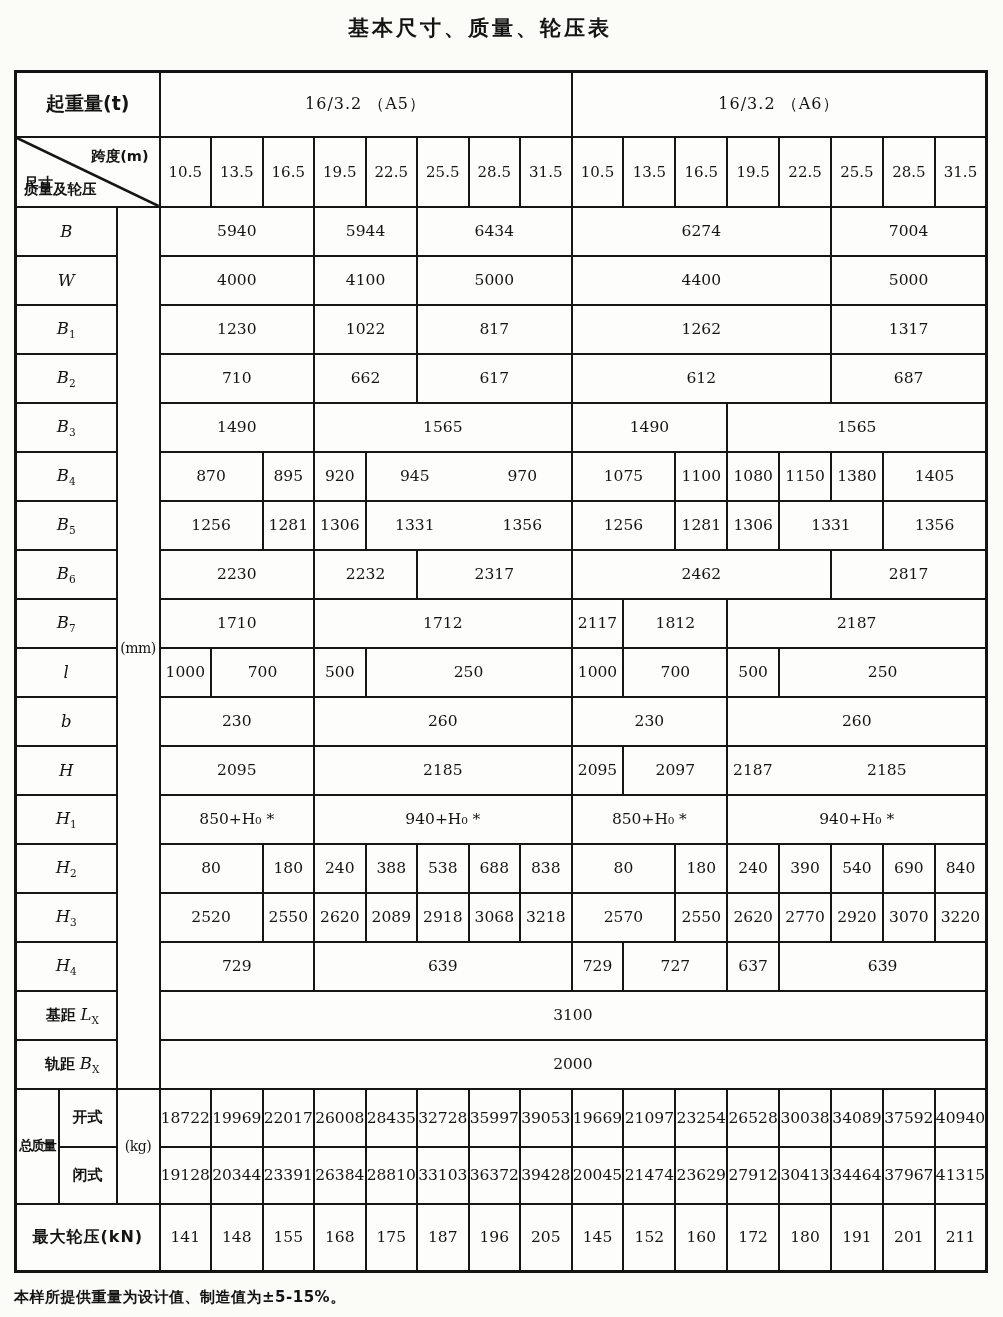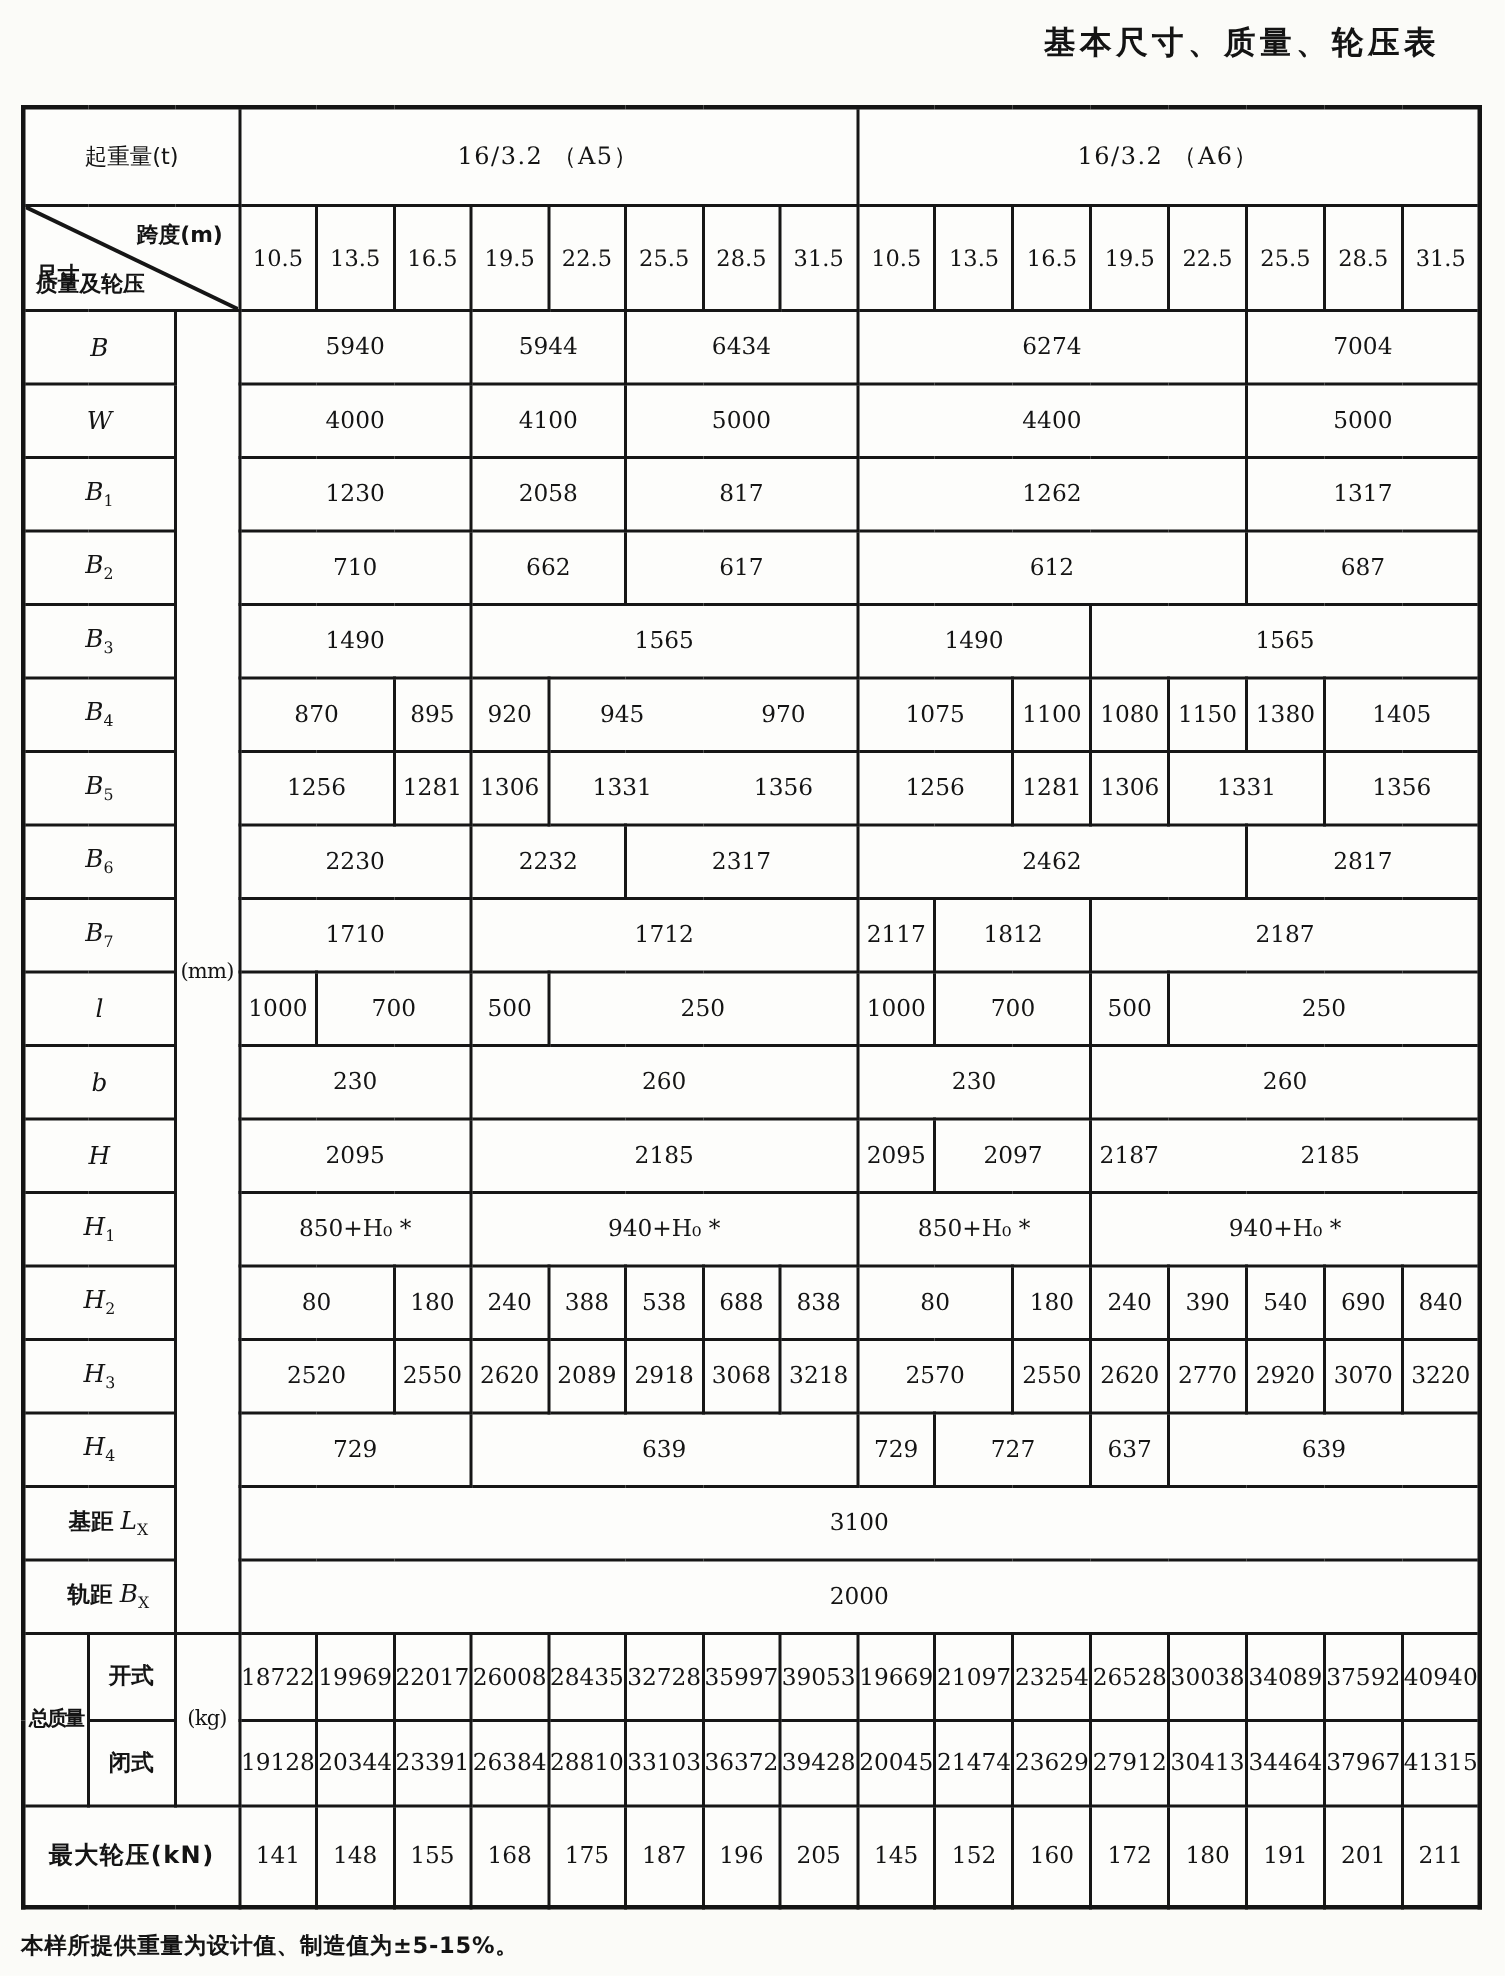--- a/index.html
+++ b/index.html
@@ -6,21 +6,21 @@
   html,body { margin:0; padding:0; }
   body {
     width:1003px; height:1317px;
     background:#fbfbf8;
     color:#141414;
     font-family:"DejaVu Sans", sans-serif;
     position:relative;
   }
   .page-title {
     position:absolute; left:0; top:14px; width:960px;
-    text-align:right;
+    text-align:center;
     font-size:21px; font-weight:bold; letter-spacing:3px;
     font-family:"DejaVu Sans", sans-serif;
   }
   table.spec {
     position:absolute; left:14px; top:70px;
     width:971px;
     border-collapse:collapse;
     table-layout:fixed;
     border:3px solid #141414;
     background:#fdfdfb;
@@ -34,21 +34,21 @@
     overflow:hidden;
     white-space:nowrap;
   }
   tr.hdr1 { height:65px; }
   tr.hdr2 { height:70px; }
   tr.dim-row { height:49px; }
   tr.mass-open-row { height:58px; }
   tr.mass-closed-row { height:57px; }
   tr.wheel-row { height:68px; }
 
-  .cjk  { font-weight:normal; font-size:15px; }
+  .cjk  { font-weight:bold; font-size:19px; }
   .num  { font-family:"DejaVu Serif", serif; font-size:15.5px; }
   .group-label { font-family:"DejaVu Serif", serif; font-size:16px; letter-spacing:1px; }
   .span-th { font-family:"DejaVu Serif", serif; font-size:15px; }
 
   .label-cell { font-size:15px; }
   .label-cell .cn { font-weight:bold; font-size:15px;margin-left:12px; }
   .var { font-family:"DejaVu Serif", serif; font-style:italic; font-size:16.5px; font-weight:normal; }
   sub.ssub { font-family:"DejaVu Serif", serif; font-size:10.5px; vertical-align:sub; }
 
   .unit-cell { font-family:"DejaVu Serif", serif; font-size:14px; letter-spacing:-0.5px; }
@@ -148,21 +148,21 @@
         <td colspan="2" class="label-cell"><i class="var">W</i></td>
         <td colspan="3" class="num">4000</td>
         <td colspan="2" class="num">4100</td>
         <td colspan="3" class="num">5000</td>
         <td colspan="5" class="num">4400</td>
         <td colspan="3" class="num">5000</td>
       </tr>
       <tr class="dim-row">
         <td colspan="2" class="label-cell"><i class="var">B</i><sub class="ssub">1</sub></td>
         <td colspan="3" class="num">1230</td>
-        <td colspan="2" class="num">2058</td>
+        <td colspan="2" class="num">1022</td>
         <td colspan="3" class="num">817</td>
         <td colspan="5" class="num">1262</td>
         <td colspan="3" class="num">1317</td>
       </tr>
       <tr class="dim-row">
         <td colspan="2" class="label-cell"><i class="var">B</i><sub class="ssub">2</sub></td>
         <td colspan="3" class="num">710</td>
         <td colspan="2" class="num">662</td>
         <td colspan="3" class="num">617</td>
         <td colspan="5" class="num">612</td>

